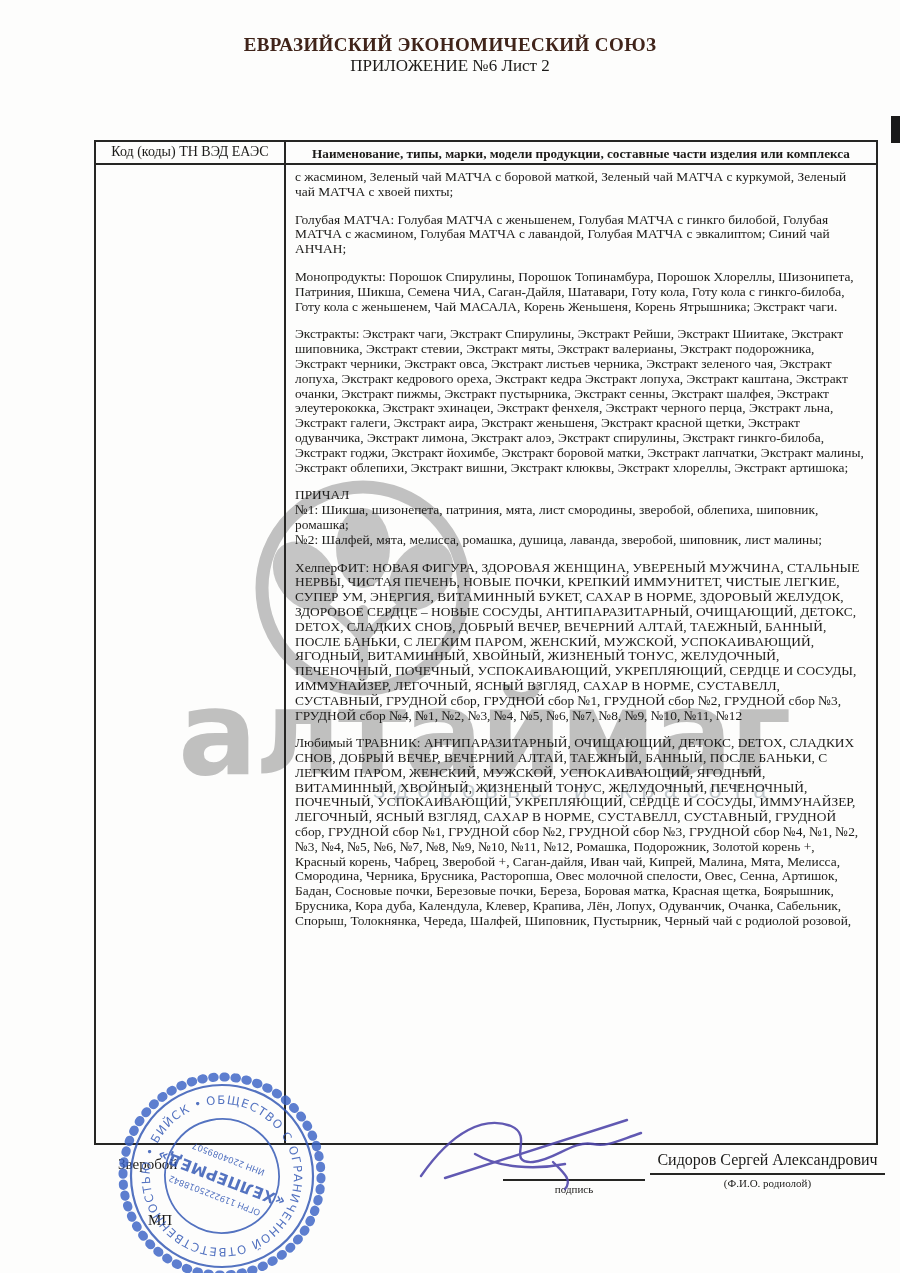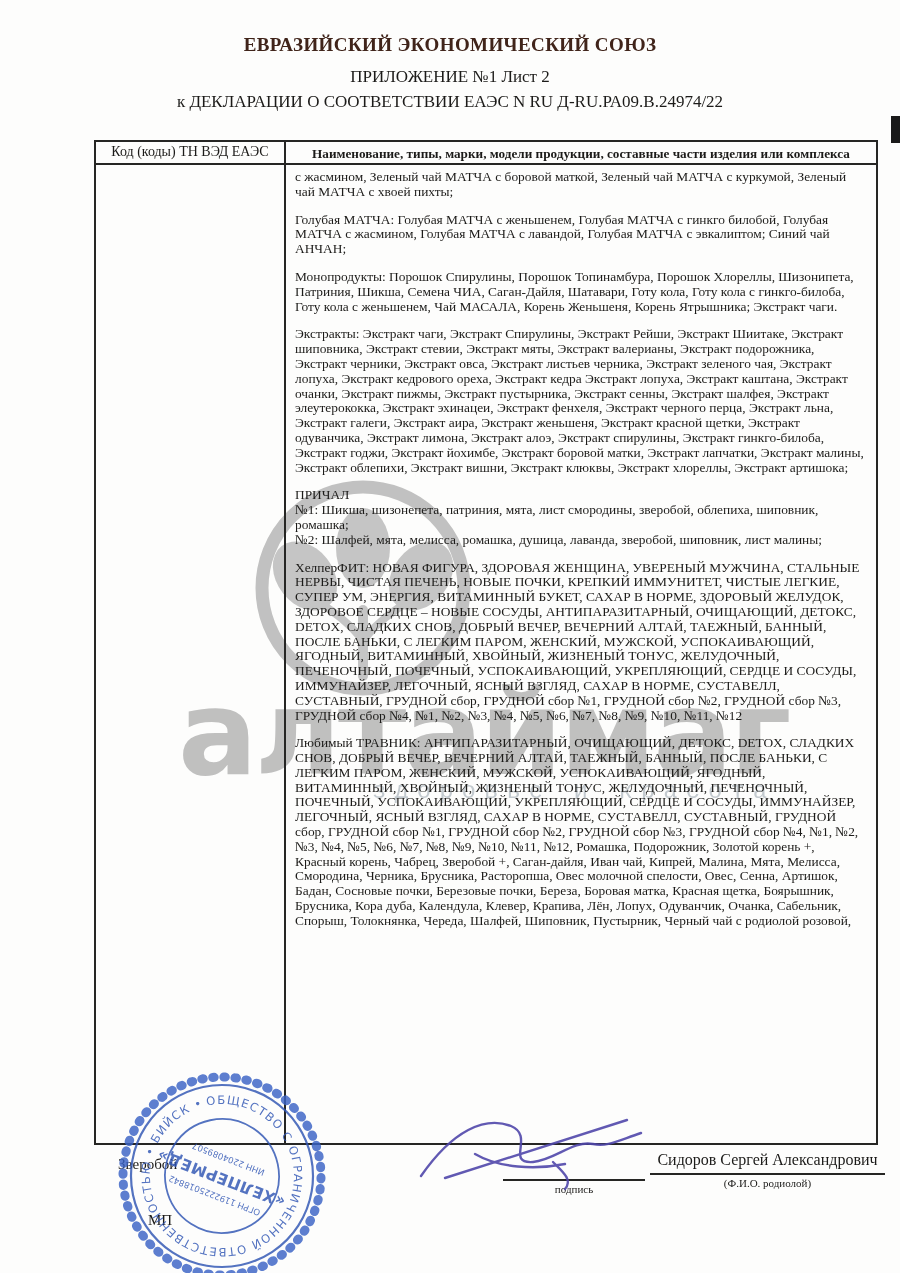--- a/index.html
+++ b/index.html
@@ -4,21 +4,21 @@
 <style>
   html,body{margin:0;padding:0;}
   body{
     width:900px;height:1273px;overflow:hidden;position:relative;
     background:#fdfdfc;color:#1c1b19;
     font-family:"Liberation Serif", serif;
   }
   .page{position:absolute;inset:0;}
   
   .hdr{position:absolute;left:0;top:34px;width:900px;text-align:center;z-index:2;}
-  .hdr .union{font-size:19px;font-weight:bold;color:#40241a;letter-spacing:.4px;margin-bottom:11px;}
+  .hdr .union{font-size:19px;font-weight:bold;color:#40241a;letter-spacing:.4px;margin-bottom:0;}
   .hdr .annex{font-size:17px;margin-bottom:5px;}
   .hdr .decl{font-size:17px;margin-bottom:5px;}
   .hdr .sub{font-size:16px;}
   
   .wm-emblem{position:absolute;left:253px;top:478px;width:220px;height:220px;z-index:0;opacity:.5;}
   .wm-brand{
     position:absolute;left:178px;top:664px;z-index:0;
     font-family:"DejaVu Sans", sans-serif;font-weight:bold;
     font-size:118px;letter-spacing:-3px;color:#7f7f7f;opacity:.48;white-space:nowrap;
   }
@@ -72,22 +72,21 @@
       <ellipse cx="-58" cy="-20" rx="28" ry="38" transform="rotate(-38 -58 -20)" stroke="none"></ellipse>
       <ellipse cx="58" cy="-20" rx="28" ry="38" transform="rotate(38 58 -20)" stroke="none"></ellipse>
       <ellipse cx="0" cy="-48" rx="27" ry="40" stroke="none"></ellipse>
     </g>
   </svg>
   <div class="wm-brand">алтаймаг</div>
   <div class="wm-tagline">здоровье и красота</div>
 
   <div class="hdr">
     <div class="union">ЕВРАЗИЙСКИЙ ЭКОНОМИЧЕСКИЙ СОЮЗ</div>
-    <div class="annex">ПРИЛОЖЕНИЕ  №1 Лист 2</div>
-    <div class="decl">к ДЕКЛАРАЦИИ  О СООТВЕТСТВИИ ЕАЭС N RU Д-RU.РА09.В.24974/22</div>
+    <div class="annex">ПРИЛОЖЕНИЕ  №6 Лист 2</div>
   </div>
 
   <table class="ptable">
     <thead>
       <tr>
         <th class="c1">Код (коды) ТН ВЭД ЕАЭС</th>
         <th class="c2">Наименование, типы, марки, модели продукции, составные части изделия или комплекса</th>
       </tr>
     </thead>
     <tbody>

